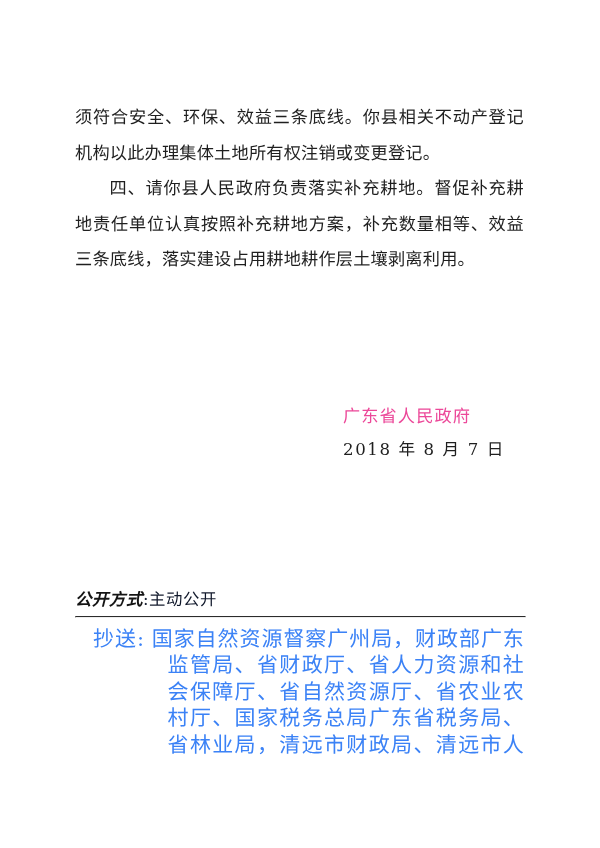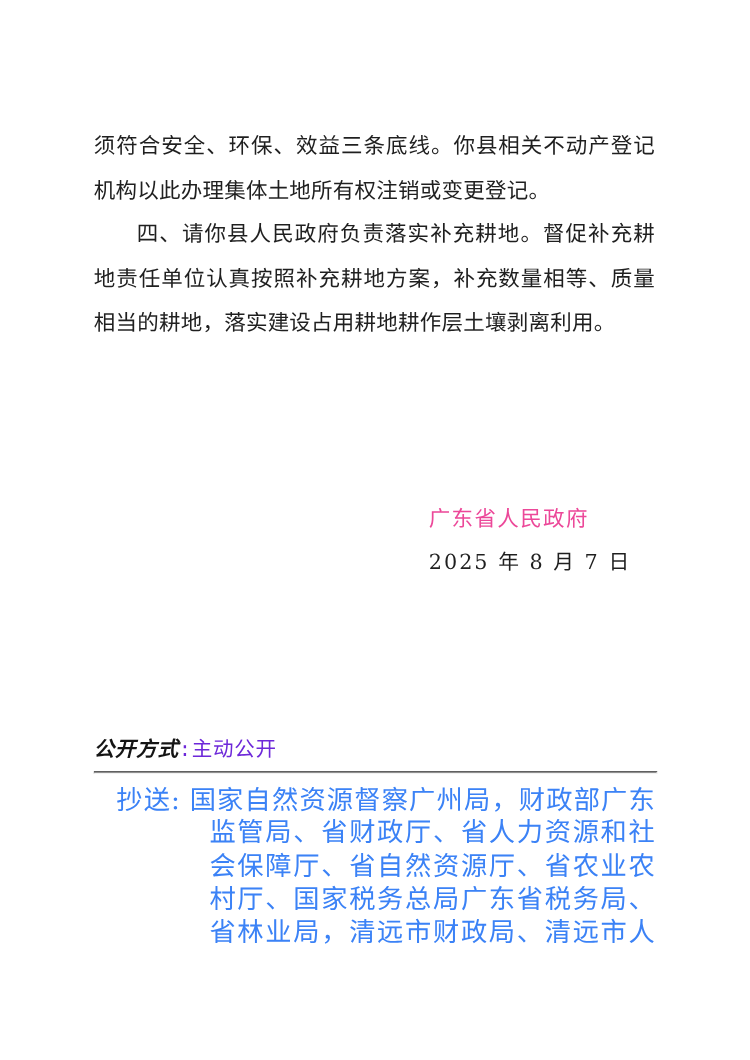--- a/index.html
+++ b/index.html
@@ -88,22 +88,21 @@
 
   .disclosure .label {
     font-weight: 700;
     letter-spacing: 0.6px;
     font-style: italic;
   }
 
   .disclosure .value {
     font-weight: 400;
     letter-spacing: 0.6px;
-    color: #6d28d9;
-    font-family: Liberation Mono, monospace;
+    color: #0f172a;
   }
 
   .rule-top {
     width: 449px;
     height: 0;
     border-top: 1.3px solid #2b2b2b;
     margin: 0;
   }
 
   .rule-bottom {
@@ -140,26 +139,26 @@
     white-space: nowrap;
   }
 </style>
 </head>
 <body>
 
 <div id="page">
 
   <div class="body-block">
     <p class="para">须符合安全、环保、效益三条底线。你县相关不动产登记机构以此办理集体土地所有权注销或变更登记。</p>
-    <p class="para indent">四、请你县人民政府负责落实补充耕地。督促补充耕地责任单位认真按照补充耕地方案，补充数量相等、质量相当的耕地，落实建设占用耕地耕作层土壤剥离利用。</p>
+    <p class="para indent">四、请你县人民政府负责落实补充耕地。督促补充耕地责任单位认真按照补充耕地方案，补充数量相等、效益三条底线，落实建设占用耕地耕作层土壤剥离利用。</p>
   </div>
 
   <div class="signature">
     <div class="sign-line">广东省人民政府</div>
-    <div class="sign-date">2025 年 8 月 7 日</div>
+    <div class="sign-date">2018 年 8 月 7 日</div>
   </div>
 
   <div class="footer">
 
     <div class="disclosure">
       <span class="label">公开方式</span><span class="value">:主动公开</span>
     </div>
 
     <hr class="rule-top">
 

